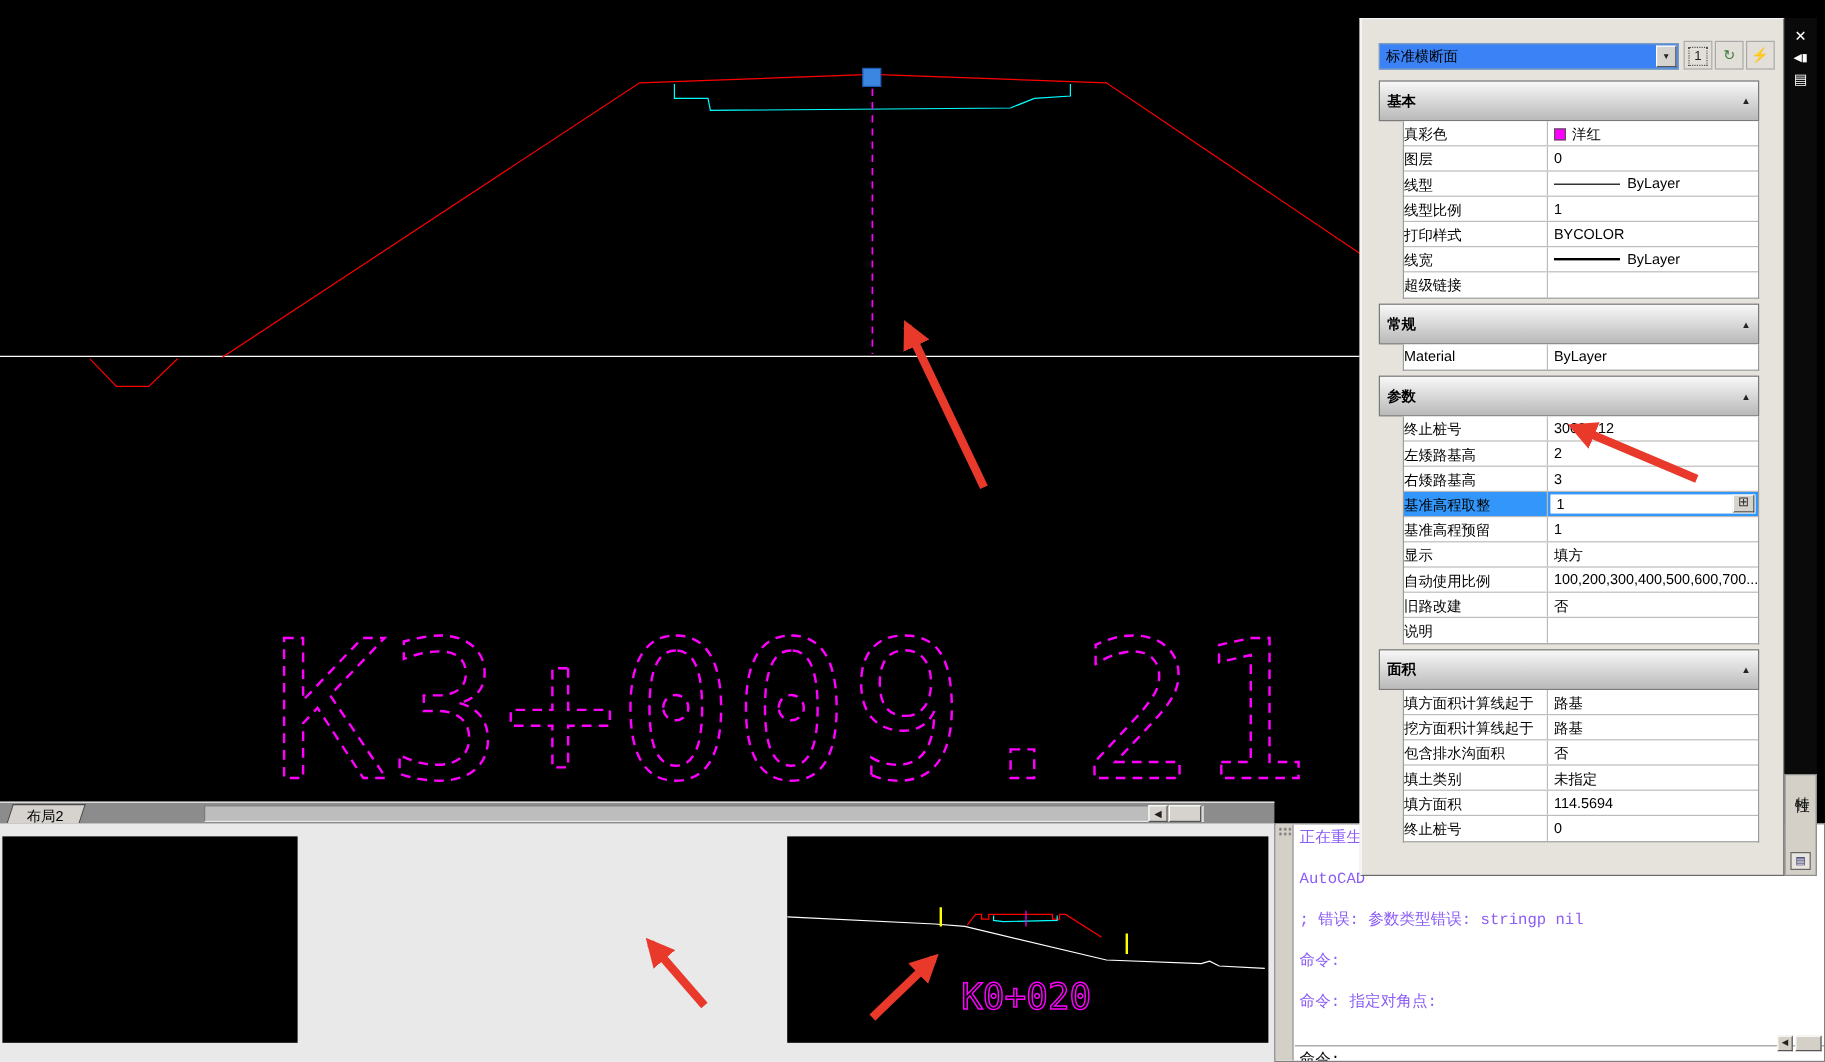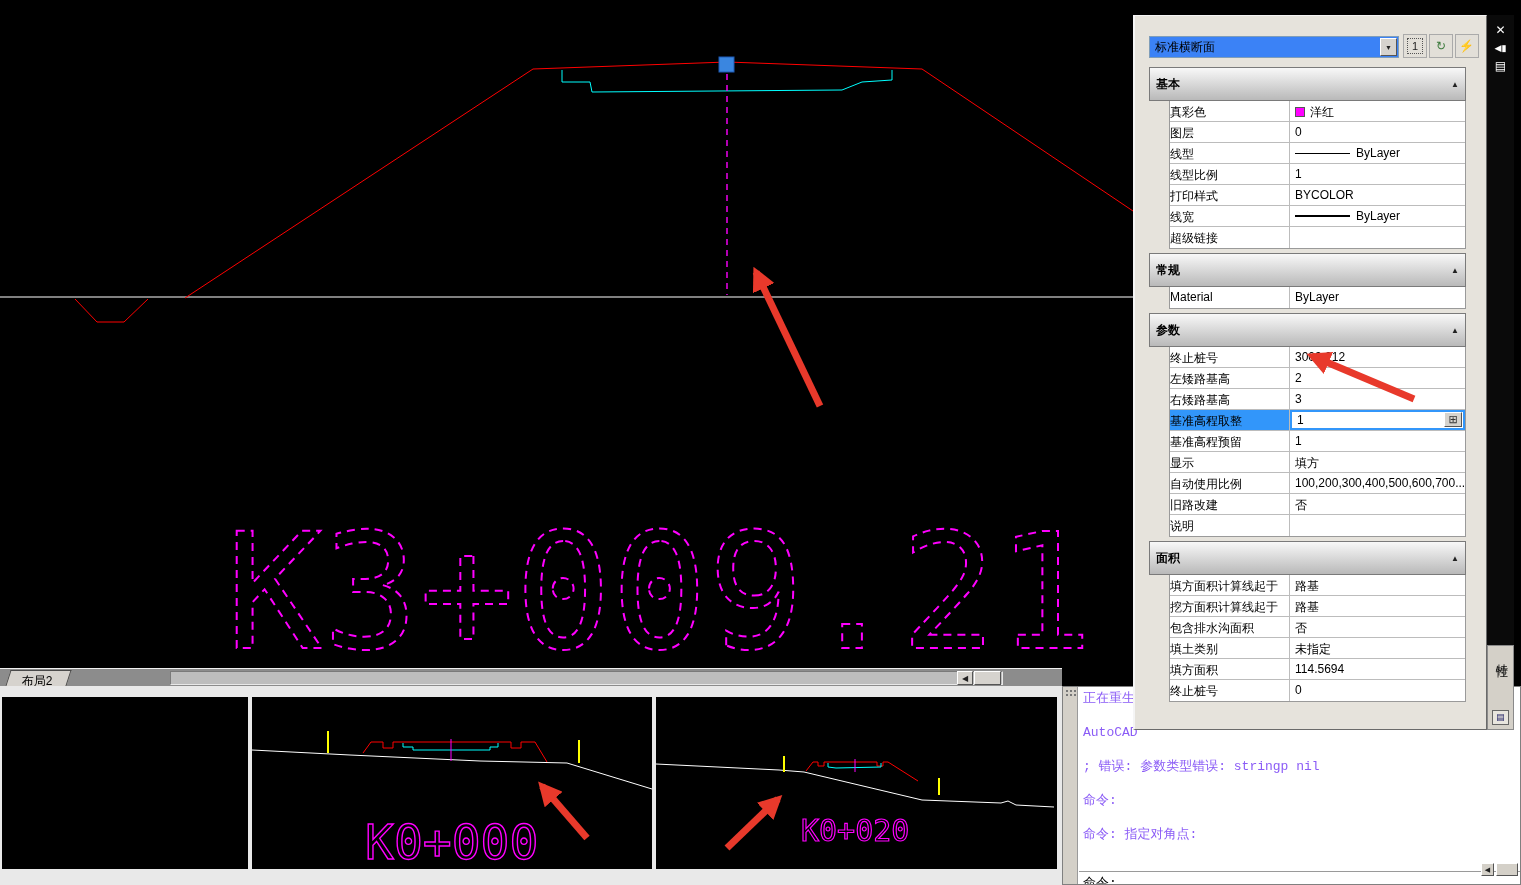--- a/index.html
+++ b/index.html
@@ -113,31 +113,20 @@
   <div id="tab-bar">
     <div class="layout-tab"><span>布局2</span></div>
     <div class="tab-track"></div>
     <div class="tab-scroll-btn" style="left:957px;"><span>◀</span></div>
     <div class="tab-thumb"></div>
   </div>
 
   <div id="bottom-area">
     <div class="vp" style="left:2px;width:246px;"></div>
 
-    <div class="vp" style="left:252px;width:400px;">
-      <svg width="400" height="172" viewBox="0 0 400 172">
-        <polyline points="0,53 98,58 228,64 315,66 400,92" fill="none" stroke="#ffffff" stroke-width="1"></polyline>
-        <polyline points="111,56 119,45 131,45 131,51 141,51 141,45 259,45 259,51 269,51 269,45 283,45 295,65" fill="none" stroke="#ff0000" stroke-width="1"></polyline>
-        <path d="M151,46 L151,50 L161,50 L161,53 L238,53 L238,50 L246,50 L246,46" fill="none" stroke="#00ffff" stroke-width="1"></path>
-        <line x1="199" y1="42" x2="199" y2="64" stroke="#ff00ff" stroke-width="1"></line>
-        <line x1="76" y1="34" x2="76" y2="56" stroke="#ffff00" stroke-width="2"></line>
-        <line x1="327" y1="43" x2="327" y2="66" stroke="#ffff00" stroke-width="2"></line>
-        <text x="113" y="162" font-size="48" fill="none" stroke="#ff00ff" stroke-width="1.4">K0+000</text>
-      </svg>
-    </div>
 
     <div class="vp" style="left:656px;width:401px;">
       <svg width="401" height="172" viewBox="0 0 401 172">
         <polyline points="0,67 123,73 148,75 266,103 345,106 352,104 360,108 398,110" fill="none" stroke="#ffffff" stroke-width="1"></polyline>
         <polyline points="150,74 157,65 162,65 162,69 168,69 168,65 221,65 221,69 227,69 227,65 232,65 262,84" fill="none" stroke="#ff0000" stroke-width="1"></polyline>
         <path d="M172,66 L172,70 L180,71 L225,70 L225,66" fill="none" stroke="#00ffff" stroke-width="1"></path>
         <line x1="199" y1="62" x2="199" y2="75" stroke="#ff00ff" stroke-width="1"></line>
         <line x1="128" y1="59" x2="128" y2="75" stroke="#ffff00" stroke-width="2"></line>
         <line x1="283" y1="81" x2="283" y2="98" stroke="#ffff00" stroke-width="2"></line>
         <text x="145" y="144" font-size="30" fill="none" stroke="#ff00ff" stroke-width="1.2">K0+020</text>

